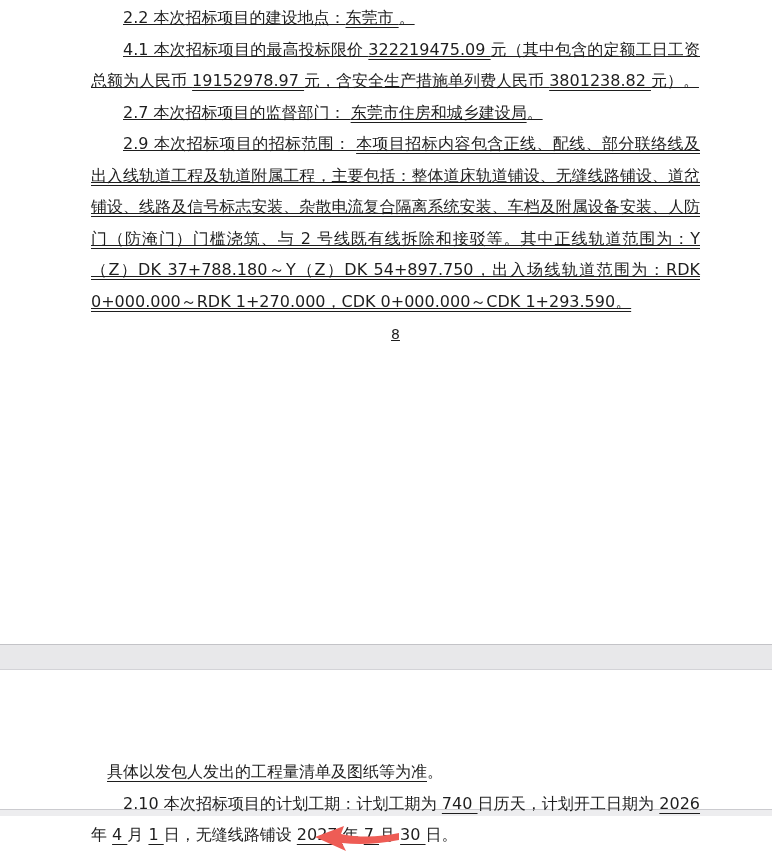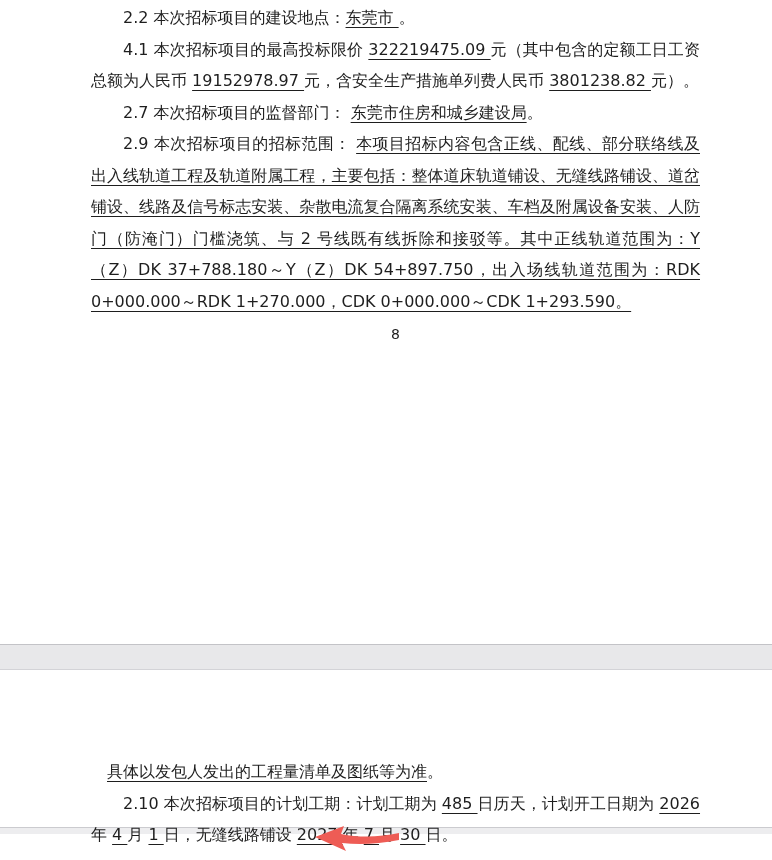--- a/index.html
+++ b/index.html
@@ -2,22 +2,22 @@
 <html><head>
 <meta charset="utf-8">
 <style>
   html,body{margin:0;padding:0;}
   body{
     width:772px;height:860px;background:#ffffff;
     font-family:"DejaVu Sans","Liberation Sans",sans-serif;
     font-size:16px;color:#1e1e1e;overflow:hidden;
   }
   .page{position:relative;background:#ffffff;box-sizing:border-box;}
-  .page-8{height:644px;padding:2px 72px 0 91px;}
-  .page-9{height:157px;padding:86px 72px 0 91px;}
+  .page-8{height:644px;padding:2px 72px 0 91px;text-decoration:underline;}
+  .page-9{height:139px;padding:86px 72px 0 91px;}
   .para{margin:0;line-height:31.5px;text-align:justify;}
   .indent-1{text-indent:1em;}
   .indent-2{text-indent:2em;}
   .u{text-decoration:underline;text-underline-offset:4px;text-decoration-thickness:1px;}
   .page-number{text-align:center;line-height:31.5px;margin-top:2px;font-size:14px;color:#222;}
   .separator{
     height:26px;background:#e8e8ea;
     border-top:1px solid #c3c3c7;border-bottom:1px solid #d3d3d7;
     box-sizing:border-box;
   }
@@ -39,21 +39,21 @@
         <p class="para indent-2"><span>2.9 本次招标项目的招标范围： </span><span class="u">本项目招标内容包含正线、配线、部分联络线及出入线轨道工程及轨道附属工程，主要包括：整体道床轨道铺设、无缝线路铺设、道岔铺设、线路及信号标志安装、杂散电流复合隔离系统安装、车档及附属设备安装、人防门（防淹门）门槛浇筑、与 2 号线既有线拆除和接驳等。其中正线轨道范围为：Y（Z）DK 37+788.180～Y（Z）DK 54+897.750，出入场线轨道范围为：RDK 0+000.000～RDK 1+270.000，CDK 0+000.000～CDK 1+293.590。 </span></p>
       </div>
     <div class="page-number">8</div>
   </div>
 
   <div class="separator"></div>
 
   <div class="page page-9">
     <div id="page9-paragraphs">
         <p class="para indent-1"><span class="u">具体以发包人发出的工程量清单及图纸等为准</span><span>。</span></p>
-        <p class="para indent-2"><span>2.10 本次招标项目的计划工期：计划工期为 </span><span class="u">485 </span><span>日历天，计划开工日期为 </span><span class="u">2026 </span><span>年 </span><span class="u">4 </span><span>月 </span><span class="u">1 </span><span>日，无缝线路铺设 </span><span class="u">2027 </span><span>年 </span><span class="u">7 </span><span>月 </span><span class="u">30 </span><span>日。</span></p>
+        <p class="para indent-2"><span>2.10 本次招标项目的计划工期：计划工期为 </span><span class="u">740 </span><span>日历天，计划开工日期为 </span><span class="u">2026 </span><span>年 </span><span class="u">4 </span><span>月 </span><span class="u">1 </span><span>日，无缝线路铺设 </span><span class="u">2027 </span><span>年 </span><span class="u">7 </span><span>月 </span><span class="u">30 </span><span>日。</span></p>
       </div>
     <svg class="red-arrow" viewBox="0 0 86 27" xmlns="http://www.w3.org/2000/svg">
       <path d="M1,12 L30,1 L27,9 C47,13 66,12 85,8 L85,15 C64,19 46,20 28,18 L32,26 Z" fill="#ee5c55"></path>
     </svg>
   </div>
 
   <div class="bottom-strip"></div>
 
 </div>
 

